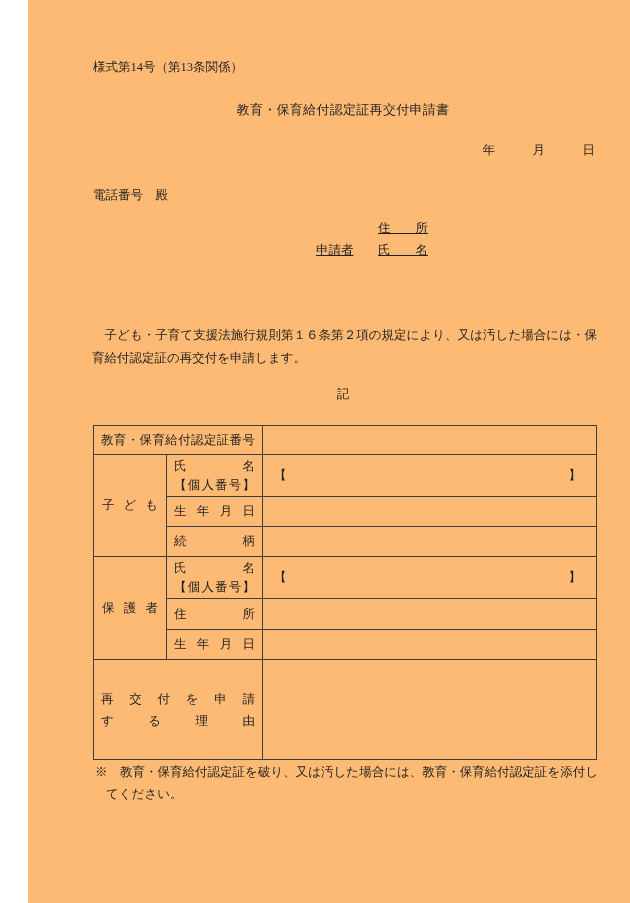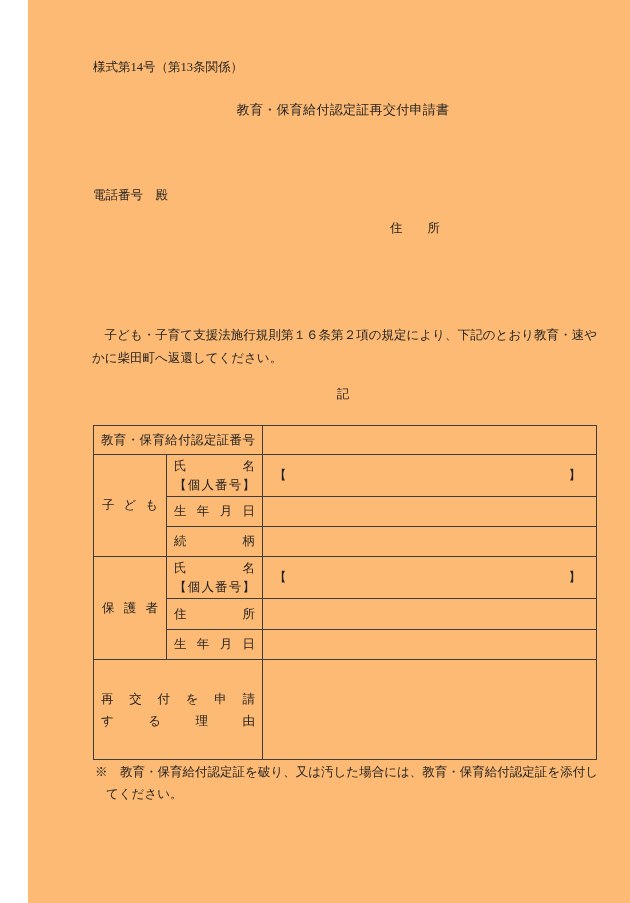--- a/index.html
+++ b/index.html
@@ -25,21 +25,21 @@
     left: 0; right: 0; top: 101px;
     text-align: center;
     font-size: 13px;
     font-weight: normal;
     margin: 0;
     letter-spacing: 0.3px;
   }
   .date-line { left: 65px; width: 502px; top: 141px; text-align: right; white-space: pre; }
   .addressee { left: 65px; top: 186px; white-space: pre; }
 
-  .applicant { left: 300px; top: 217px; }
+  .applicant { left: 288px; top: 217px; text-decoration: underline; }
   .applicant .arow { display: flex; line-height: 22px; }
   .applicant .prefix { display: inline-block; width: 62px; white-space: pre; }
   .applicant .alabel { white-space: pre; }
 
   .body-text {
     left: 64px; width: 505px; top: 324px;
     margin: 0;
     text-align: justify;
     line-height: 22.5px;
   }
@@ -89,31 +89,36 @@
 </style>
 </head>
 <body>
 
 <div class="page">
 
   <div class="abs form-number">様式第14号（第13条関係）</div>
 
   <h1 class="abs doc-title">教育・保育給付認定証再交付申請書</h1>
 
+  <div class="abs date-line">年　　　月　　　日</div>
 
   <div class="abs addressee">電話番号　殿</div>
 
   <div class="abs applicant">
     <div class="arow">
       <span class="prefix"></span>
       <span class="alabel">住　　所</span>
     </div>
+    <div class="arow">
+      <span class="prefix">申請者</span>
+      <span class="alabel">氏　　名</span>
+    </div>
   </div>
 
-  <p class="abs body-text">　子ども・子育て支援法施行規則第１６条第２項の規定により、下記のとおり教育・速やかに柴田町へ返還してください。</p>
+  <p class="abs body-text">　子ども・子育て支援法施行規則第１６条第２項の規定により、又は汚した場合には・保育給付認定証の再交付を申請します。</p>
 
   <div class="abs section-marker">記</div>
 
   <table class="app-table">
     <colgroup>
       <col style="width:73px">
       <col style="width:96px">
       <col style="width:334px">
     </colgroup>
     <tbody>

